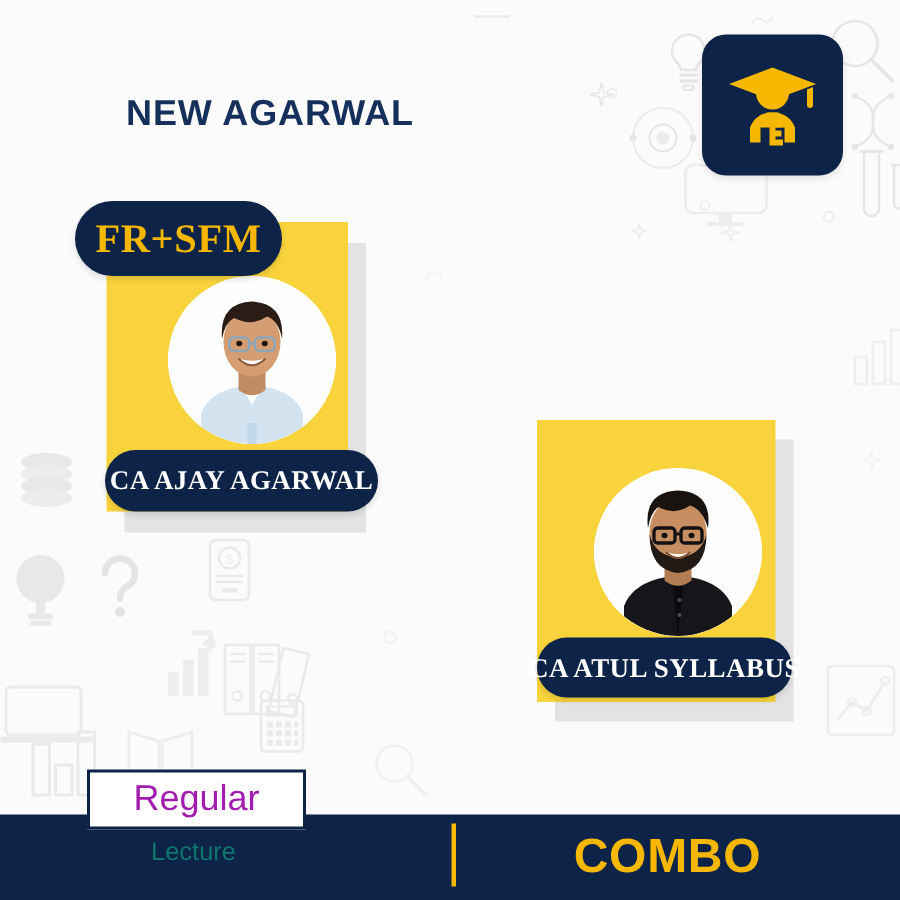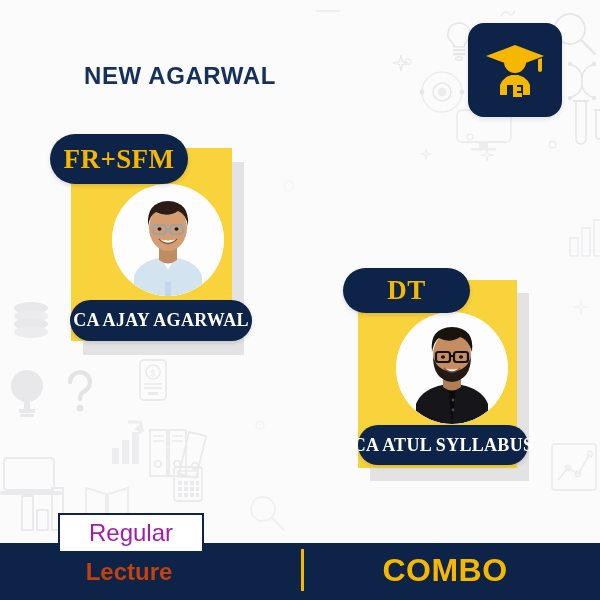--- a/index.html
+++ b/index.html
@@ -143,24 +143,24 @@
     font-family:"Liberation Sans", sans-serif;
     font-weight:400;
     font-size:24px;
     line-height:1;
   }
   .lecture-label{
     position:absolute;
     left:58px;top:558px;
     width:142px;
     text-align:center;
-    color:#c2410c;
+    color:#0f766e;
     font-family:"Liberation Sans", sans-serif;
-    font-weight:700;
-    font-size:24px;
+    font-weight:400;
+    font-size:17px;
     z-index:9;
   }
   .bar-divider{
     position:absolute;
     left:301px;top:549px;
     width:3px;height:42px;
     background:#f6b700;
     z-index:9;
   }
   .combo-label{
@@ -454,23 +454,20 @@
           <line x1="54" y1="44" x2="58" y2="44" stroke="#111114" stroke-width="2"></line>
 
           <ellipse cx="47" cy="45" rx="2" ry="1.8" fill="#14100d"></ellipse>
           <ellipse cx="65" cy="45" rx="2" ry="1.8" fill="#14100d"></ellipse>
 
           <path d="M48 56 Q56 63 64 56 Q56 59 48 56 Z" fill="#ffffff"></path>
           <path d="M48 56 Q56 64 64 56" fill="none" stroke="#7d4f30" stroke-width="1.2"></path>
         </g>
       </svg>
     </div>
-    <div class="pill subject-pill">
-      <span>DT</span>
-    </div>
     <div class="pill name-pill">
       <span>CA ATUL SYLLABUS</span>
     </div>
   </div>
 
   <div class="bottom-bar"></div>
   <div class="regular-box">
     <span>Regular</span>
   </div>
   <div class="lecture-label">Lecture</div>

